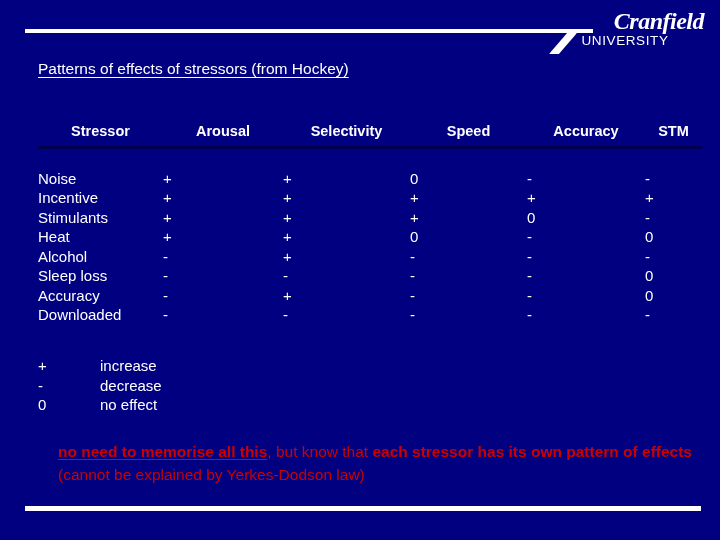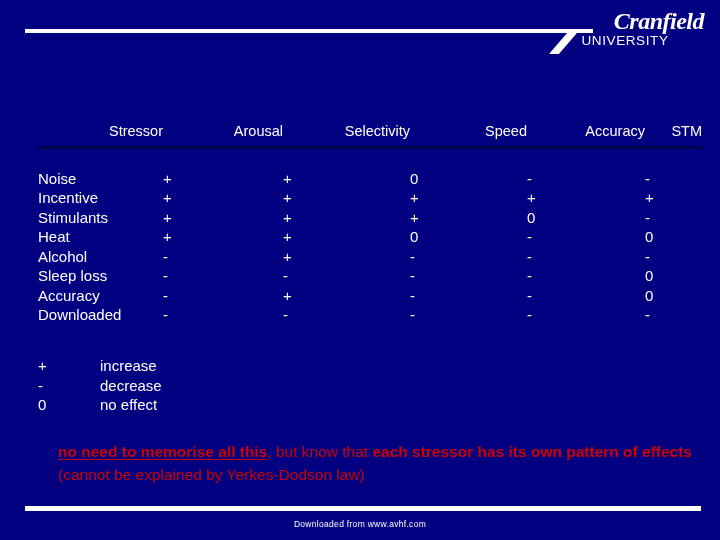--- a/index.html
+++ b/index.html
@@ -91,23 +91,23 @@
     left: 38px;
     top: 123px;
     width: 664px;
   }
   table.matrix {
     border-collapse: collapse;
     width: 664px;
     table-layout: fixed;
   }
   table.matrix th {
-    text-align: right;
+    text-align: center;
     font-size: 14.5px;
-    font-weight: normal;
+    font-weight: bold;
     color: #ffffff;
     padding: 0 0 7px 0;
     vertical-align: bottom;
   }
   .head-row th {
     border-bottom: 3px solid #00004d;
   }
   table.matrix td {
     text-align: left;
     font-size: 15px;
@@ -186,20 +186,21 @@
 <div id="slide">
 
   <div class="top-rule"></div>
 
   <div class="logo">
     <div class="logo-swoosh"></div>
     <span class="logo-name">Cranfield</span>
     <span class="logo-sub">UNIVERSITY</span>
   </div>
 
+  <div class="slide-title">Patterns of effects of stressors (from Hockey)</div>
 
   <div class="table-wrap">
     <table class="matrix">
       <thead>
         <tr class="head-row">
           <th>Stressor</th>
           <th>Arousal</th>
           <th>Selectivity</th>
           <th>Speed</th>
           <th>Accuracy</th>
@@ -294,15 +295,14 @@
     </div>
     <div class="legend-row">
       <span class="legend-sym">0</span>
       <span class="legend-txt">no effect</span>
     </div>
   </div>
 
   <div class="note"><span class="u">no need to memorise all this</span><span>, but know that </span><b>each stressor has its own pattern of effects</b><span> (cannot be explained by Yerkes-Dodson law)</span></div>
 
   <div class="bottom-rule"></div>
-  <div class="footer-text">Downloaded from www.avhf.com</div>
 
 </div>
 
 </body></html>

